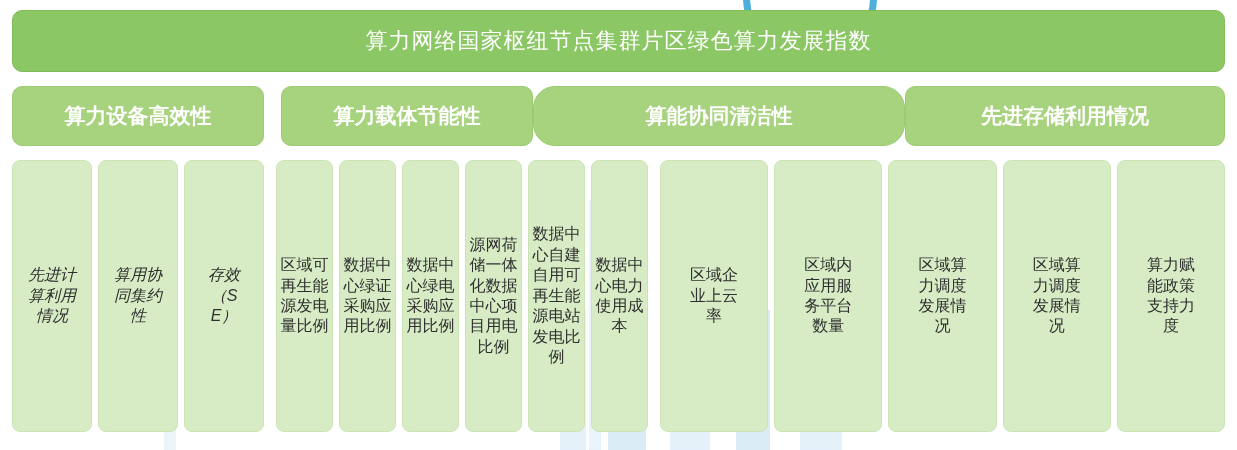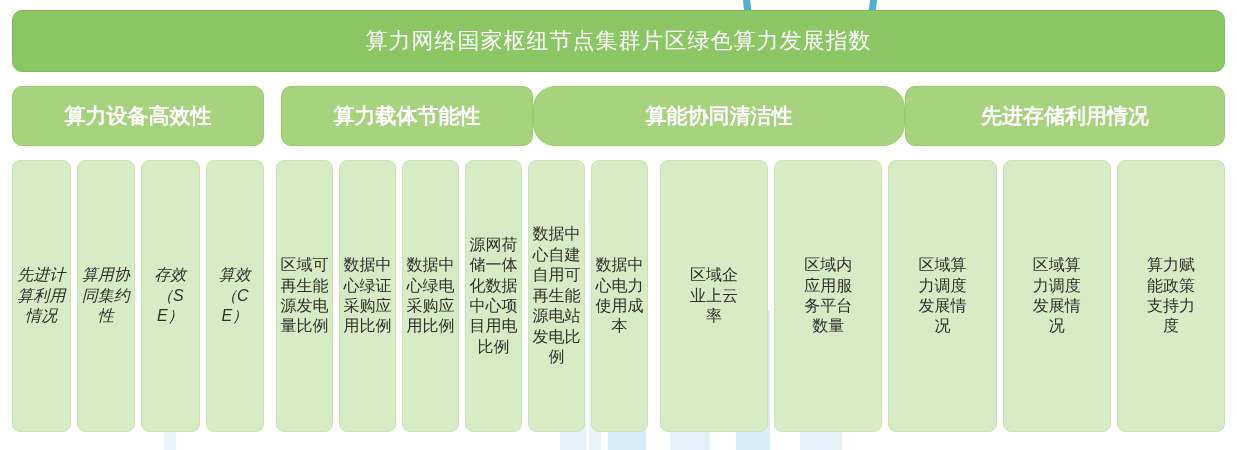--- a/index.html
+++ b/index.html
@@ -192,23 +192,20 @@
       <div class="group g1">
         <div class="ind">
             <span>先进计算利用情况</span>
           </div>
         <div class="ind">
             <span>算用协同集约性</span>
           </div>
         <div class="ind">
             <span>存效（SE）</span>
           </div>
-        <div class="ind">
-            <span>算效（CE）</span>
-          </div>
       </div>
 
 
       <div class="group g3">
         <div class="ind">
             <span>区域可再生能源发电量比例</span>
           </div>
         <div class="ind">
             <span>数据中心绿证采购应用比例</span>
           </div>

